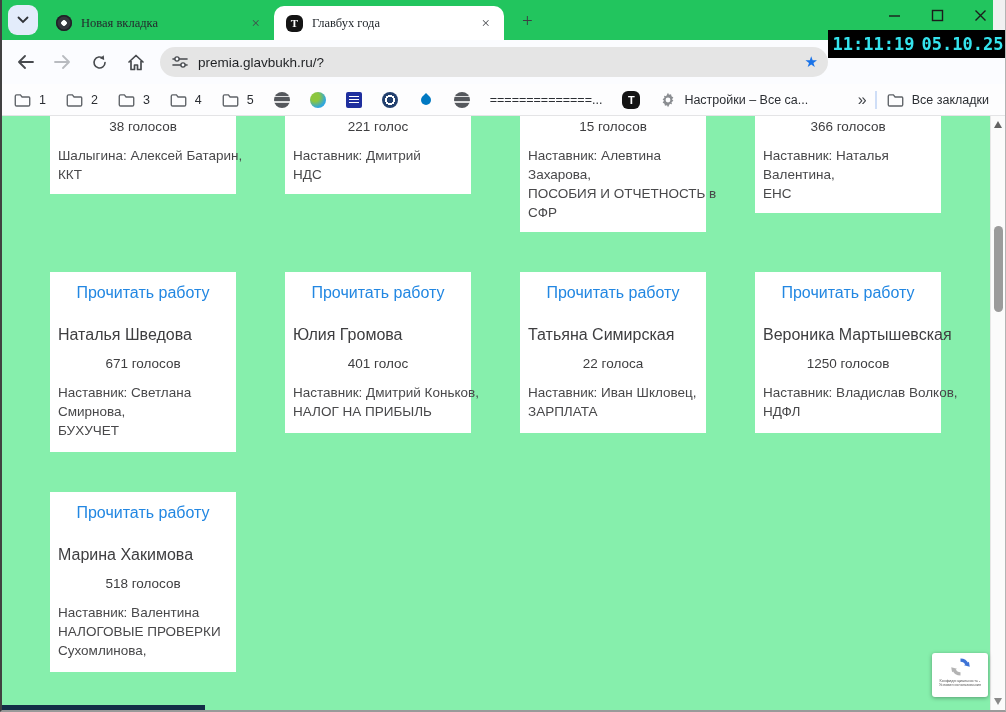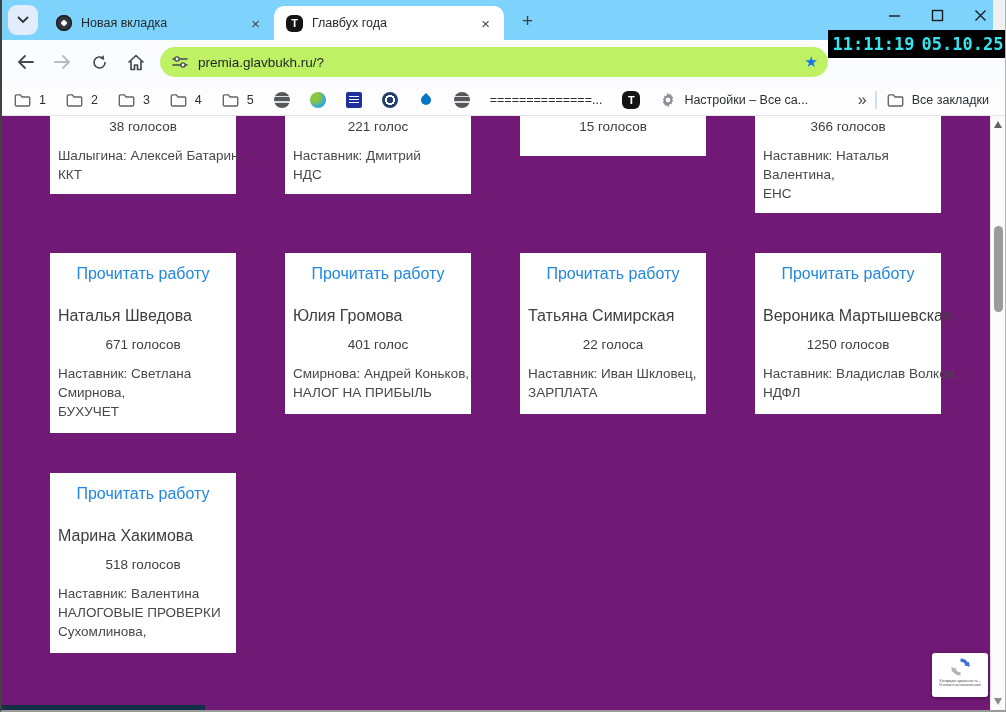--- a/index.html
+++ b/index.html
@@ -2,40 +2,40 @@
 <html><head>
 <meta charset="utf-8">
 <style>
   * { margin:0; padding:0; box-sizing:border-box; }
   html,body { width:1006px; height:712px; font-family:"Liberation Sans",sans-serif; }
   .window{
     position:relative; width:1006px; height:712px; overflow:hidden; background:#f1f1f1;
     border-left:2px solid #414141; border-right:1px solid #b4b4b4; border-bottom:2px solid #9a9a9a;
   }
   
-  .tabstrip{position:absolute;left:0;top:0;right:12px;height:40px;background:#7dd3fc;display:flex;align-items:center;}
+  .tabstrip{position:absolute;left:0;top:0;right:12px;height:40px;background:#22c55e;display:flex;align-items:center;font-family:Liberation Serif, serif;}
   .tab-search{width:30px;height:30px;margin-left:6px;border-radius:9px;background:#e3ecfb;display:flex;align-items:center;justify-content:center;}
   .tab{height:34px;margin-top:6px;display:flex;align-items:center;padding:0 10px 0 12px;width:230px;}
   .tab.active{background:#ffffff;border-radius:10px 10px 0 0;}
   .tab .title{flex:1;font-size:12.5px;color:#24292e;margin-left:9px;white-space:nowrap;overflow:hidden;}
   .tab .close{font-size:15px;color:#44474c;line-height:1;padding:2px 4px;}
   .fav-newtab{width:16px;height:16px;border-radius:50%;flex:none;
     background:radial-gradient(circle at 50% 50%, #ffffff 0 2.5px, #33363c 3px 8px);
     box-shadow:inset 0 0 0 1.5px #1f2126;}
   .fav-t{width:17px;height:17px;border-radius:6px;background:#141414;color:#fff;font-weight:bold;font-size:11px;display:flex;align-items:center;justify-content:center;flex:none;}
   .newtab-btn{font-size:19px;color:#3c4043;margin-left:12px;padding:0 6px;line-height:1;}
   .win-controls{position:absolute;right:6px;top:0;height:30px;display:flex;align-items:center;gap:30px;}
   
   .clock{position:absolute;left:826px;top:30px;width:180px;height:28px;background:#000;z-index:60;
     display:flex;align-items:center;justify-content:center;gap:7px;
     font-family:"DejaVu Sans Mono",monospace;font-weight:bold;font-size:17px;color:#35e4ee;letter-spacing:0;}
   
   .toolbar{position:absolute;left:0;top:40px;right:0;height:44px;background:#fbfcff;display:flex;align-items:center;}
   .nav-ic{width:28px;height:28px;display:flex;align-items:center;justify-content:center;margin-left:9px;flex:none;}
-  .omnibox{height:30px;flex:none;width:668px;margin-left:10px;background:#bef264;border-radius:15px;display:flex;align-items:center;padding:0 10px 0 12px;}
+  .omnibox{height:30px;flex:none;width:668px;margin-left:10px;background:#e5e5e5;border-radius:15px;display:flex;align-items:center;padding:0 10px 0 12px;}
   .omnibox .url{font-size:13.5px;color:#1f2124;margin-left:10px;flex:1;}
   .star{font-family:"DejaVu Sans",sans-serif;color:#1a73e8;font-size:15px;line-height:1;}
   .ext-area{position:absolute;left:836px;top:40px;right:0;height:44px;}
   .ext-green{position:absolute;left:10px;top:6px;width:18px;height:18px;border-radius:4px;background:linear-gradient(#69b43e,#3f9330);}
   .ext-badge{position:absolute;left:5px;top:21px;min-width:27px;height:15px;background:#f0f1f4;border:1px solid #d4d6da;border-radius:4px;font-size:9.5px;color:#202124;display:flex;align-items:center;justify-content:center;}
   .puzzle{position:absolute;left:48px;top:11px;}
   .ext-sep{position:absolute;left:83px;top:12px;width:2px;height:20px;background:#cfdef7;}
   .profile{position:absolute;left:95px;top:9px;width:26px;height:26px;border-radius:50%;background:#e8453c;color:#fff;font-size:13.5px;font-weight:bold;display:flex;align-items:center;justify-content:center;}
   .kebab{position:absolute;left:142px;top:14px;width:3px;height:3px;border-radius:50%;background:#5f6368;box-shadow:0 6px 0 #5f6368,0 12px 0 #5f6368;}
   
@@ -48,21 +48,21 @@
   .fv.earth{border-radius:50%;background:radial-gradient(circle at 32% 32%, #8cc63f 28%, #31a7dd 68%);}
   .fv.weather{border-radius:2px;background:#1f2f9e;position:relative;}
   .fv.weather::after{content:"";position:absolute;left:3px;right:3px;top:4px;height:1.6px;background:#fff;box-shadow:0 3px 0 #fff,0 6px 0 #fff;}
   .fv.target{border-radius:50%;background:radial-gradient(circle,#23406e 0 3px,#fff 3px 5px,#23406e 5px 8px);}
   .fv.flameWrap{display:flex;align-items:center;justify-content:center;}
   .flame{width:10px;height:10px;background:#0079c2;border-radius:0 50% 50% 50%;transform:rotate(45deg);}
   .bm-equals{font-size:12.5px;color:#2b2e33;letter-spacing:0;}
   .bm-overflow{margin-left:auto;font-size:16px;color:#44474c;padding:0 8px;flex:none;}
   .bm-sep{width:2px;height:18px;background:#cfdef7;margin-right:10px;flex:none;}
   
-  .content{position:absolute;left:0;top:116px;right:0;bottom:0;background:#701a75;overflow:hidden;}
+  .content{position:absolute;left:0;top:116px;right:0;bottom:0;background:#86efac;overflow:hidden;}
   .cards-grid{margin:0 0 0 48px;width:893px;display:grid;grid-template-columns:repeat(4,186px);column-gap:49px;row-gap:40px;align-items:start;}
   .card{background:#fff;width:186px;padding:12px 8px;}
   .card.card-cut{padding-top:3px;padding-bottom:10px;}
   .card-link{text-align:center;font-size:16px;color:#2287e2;padding-top:0;margin-bottom:24px;cursor:pointer;}
   .card-name{font-size:16px;color:#3e3e40;margin-bottom:12px;white-space:nowrap;}
   .card-votes{text-align:center;font-size:13.5px;color:#3e3e40;margin-bottom:12px;}
   .card-mentor{font-size:13.5px;color:#48484a;}
   .mentor-line{line-height:19px;white-space:nowrap;}
   
   .scrollbar{position:absolute;right:0;top:0;bottom:0;width:15px;background:#fbfbfb;border-left:1px solid #e6e6e6;}
@@ -254,20 +254,26 @@
         </div>
         <div class="card card-cut">
           <div class="card-votes">221 голос</div>
           <div class="card-mentor">
             <div class="mentor-line">Наставник: Дмитрий</div>
             <div class="mentor-line">НДС</div>
           </div>
         </div>
         <div class="card card-cut">
           <div class="card-votes">15 голосов</div>
+          <div class="card-mentor">
+            <div class="mentor-line">Наставник: Алевтина</div>
+            <div class="mentor-line">Захарова,</div>
+            <div class="mentor-line">ПОСОБИЯ И ОТЧЕТНОСТЬ в</div>
+            <div class="mentor-line">СФР</div>
+          </div>
         </div>
         <div class="card card-cut">
           <div class="card-votes">366 голосов</div>
           <div class="card-mentor">
             <div class="mentor-line">Наставник: Наталья</div>
             <div class="mentor-line">Валентина,</div>
             <div class="mentor-line">ЕНС</div>
           </div>
         </div>
         <div class="card">
@@ -278,21 +284,21 @@
             <div class="mentor-line">Наставник: Светлана</div>
             <div class="mentor-line">Смирнова,</div>
             <div class="mentor-line">БУХУЧЕТ</div>
           </div>
         </div>
         <div class="card">
           <div class="card-link">Прочитать работу</div>
           <div class="card-name">Юлия Громова</div>
           <div class="card-votes">401 голос</div>
           <div class="card-mentor">
-            <div class="mentor-line">Смирнова: Андрей Коньков,</div>
+            <div class="mentor-line">Наставник: Дмитрий Коньков,</div>
             <div class="mentor-line">НАЛОГ НА ПРИБЫЛЬ</div>
           </div>
         </div>
         <div class="card">
           <div class="card-link">Прочитать работу</div>
           <div class="card-name">Татьяна Симирская</div>
           <div class="card-votes">22 голоса</div>
           <div class="card-mentor">
             <div class="mentor-line">Наставник: Иван Шкловец,</div>
             <div class="mentor-line">ЗАРПЛАТА</div>

